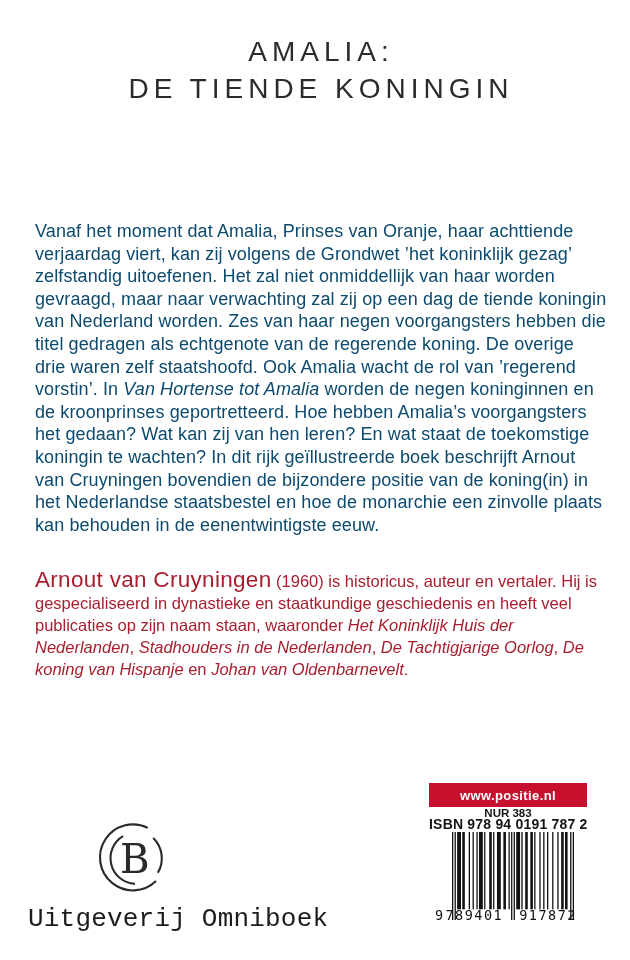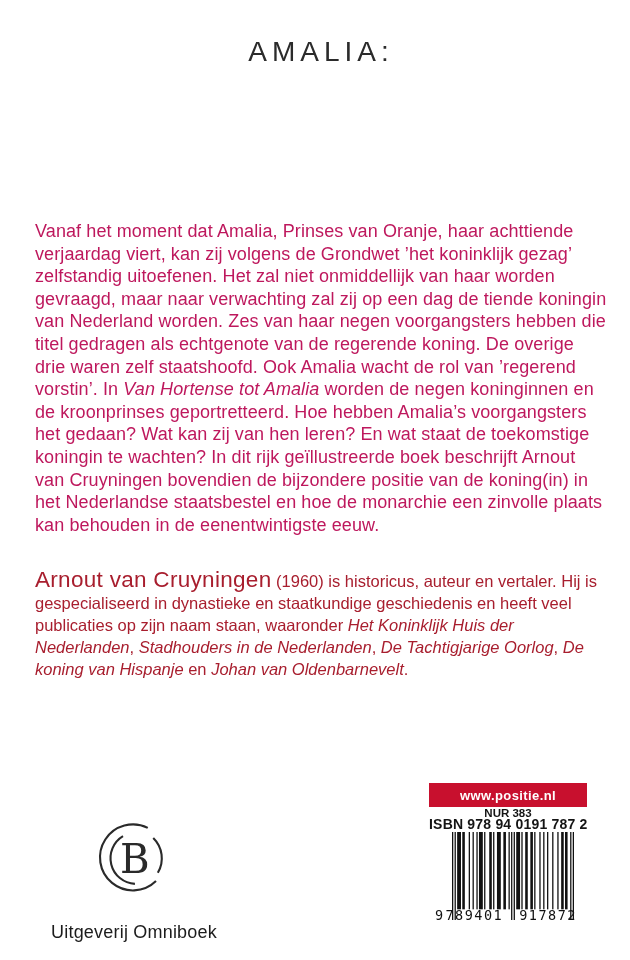--- a/index.html
+++ b/index.html
@@ -17,43 +17,43 @@
     text-align:center;
     color:#2b2b2b;
     font-size:28px;line-height:37px;
     font-weight:500;
     letter-spacing:5px;
     padding-left:12px;
   }
   
   .synopsis{
     position:absolute;left:35px;top:202px;width:573px;
-    color:#be185d;
+    color:#0c4a6e;
     font-size:18px;line-height:22.6px;
     letter-spacing:0.1px;
   }
   .synopsis .italic{font-style:italic;}
   
   .bio{
     position:absolute;left:35px;top:552px;width:577px;
     color:#a81e2e;
     font-size:16.5px;line-height:22px;
   }
   .bio .name{font-size:22.5px;letter-spacing:0.3px;margin-top:9px;}
   .bio .italic{font-style:italic;}
   
   .publisher{
     position:absolute;left:28px;top:816px;width:212px;
     text-align:center;
   }
   .publisher-logo{display:block;margin:0 auto;}
   .publisher-name{
-    margin-top:18px;
-    font-family:Liberation Sans, sans-serif;
-    font-size:18px;color:#1c1c1c;
+    margin-top:0;
+    font-family:Liberation Mono, monospace;
+    font-size:26px;color:#1c1c1c;
     letter-spacing:0.2px;
     white-space:nowrap;
   }
   
   .site-banner{
     position:absolute;left:429px;top:783px;width:158px;height:24px;
     background:#c8102e;
     display:flex;align-items:center;justify-content:center;
   }
   .site-banner span{
@@ -91,20 +91,21 @@
     font-size:44px;fill:#2a2a2a;
   }
 </style>
 </head>
 <body>
 
 <div class="page">
 
   <div class="title-block">
     <div>AMALIA:</div>
+    <div>DE TIENDE KONINGIN</div>
   </div>
 
   <p class="synopsis"><span>Vanaf het moment dat Amalia, Prinses van Oranje, haar achttiende verjaardag viert, kan zij volgens de Grondwet ’het koninklijk gezag’ zelfstandig uitoefenen. Het zal niet onmiddellijk van haar worden gevraagd, maar naar verwachting zal zij op een dag de tiende koningin van Nederland worden. Zes van haar negen voorgangsters hebben die titel gedragen als echtgenote van de regerende koning. De overige drie waren zelf staatshoofd. Ook Amalia wacht de rol van ’regerend vorstin’. In </span><span class="italic">Van Hortense tot Amalia</span><span> worden de negen koninginnen en de kroonprinses geportretteerd. Hoe hebben Amalia’s voorgangsters het gedaan? Wat kan zij van hen leren? En wat staat de toekomstige koningin te wachten? In dit rijk geïllustreerde boek beschrijft Arnout van Cruyningen bovendien de bijzondere positie van de koning(in) in het Nederlandse staatsbestel en hoe de monarchie een zinvolle plaats kan behouden in de eenentwintigste eeuw.</span></p>
 
   <p class="bio"><span class="name">Arnout van Cruyningen</span><span> (1960) is historicus, auteur en vertaler. Hij is gespecialiseerd in dynastieke en staatkundige geschiedenis en heeft veel publicaties op zijn naam staan, waaronder </span><span class="italic">Het Koninklijk Huis der Nederlanden</span><span>, </span><span class="italic">Stadhouders in de Nederlanden</span><span>, </span><span class="italic">De Tachtigjarige Oorlog</span><span>, </span><span class="italic">De koning van Hispanje</span><span> en </span><span class="italic">Johan van Oldenbarnevelt</span><span>.</span></p>
 
   <div class="publisher">
     <svg class="publisher-logo" width="92" height="88" viewBox="0 0 100 96">
       <path class="logo-arc" d="M 65 13 A 36 36 0 1 0 74 71"></path>
       <path class="logo-arc" d="M 38 22 A 28 28 0 0 0 51 74"></path>

